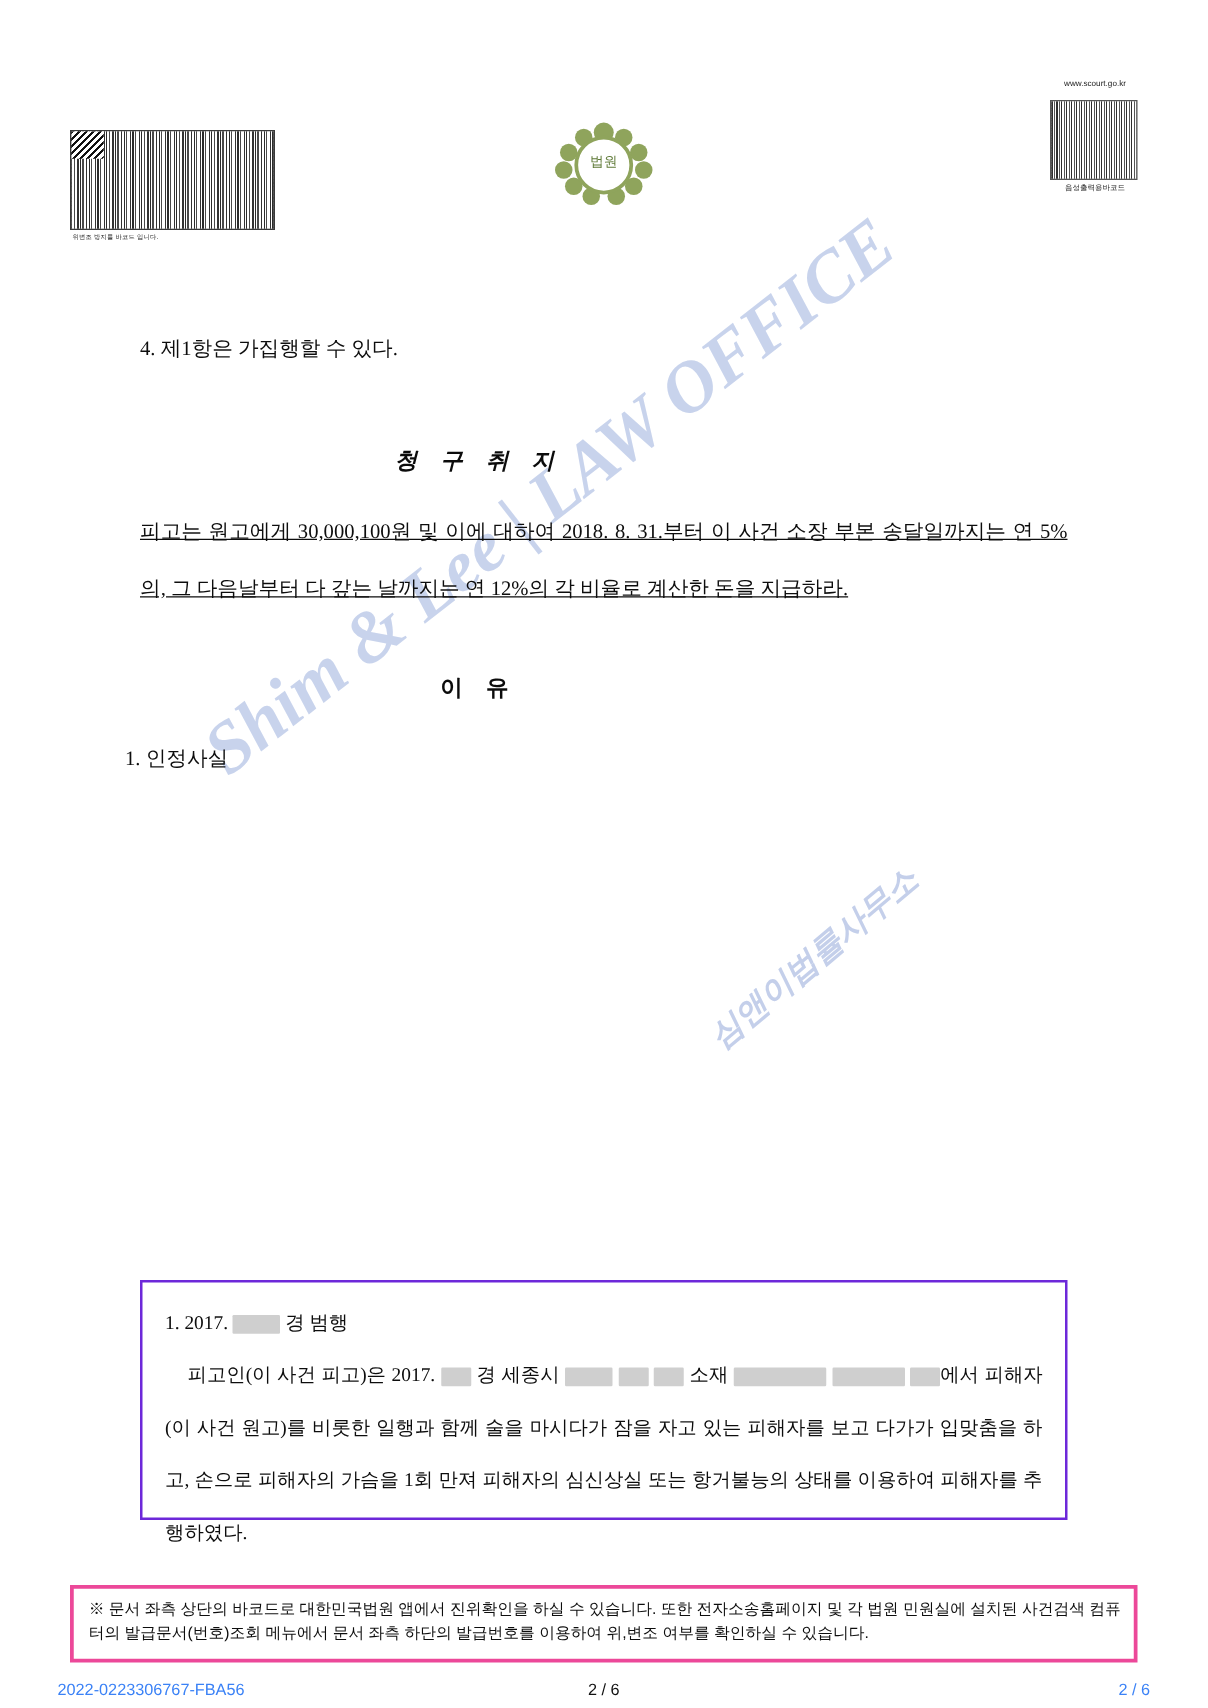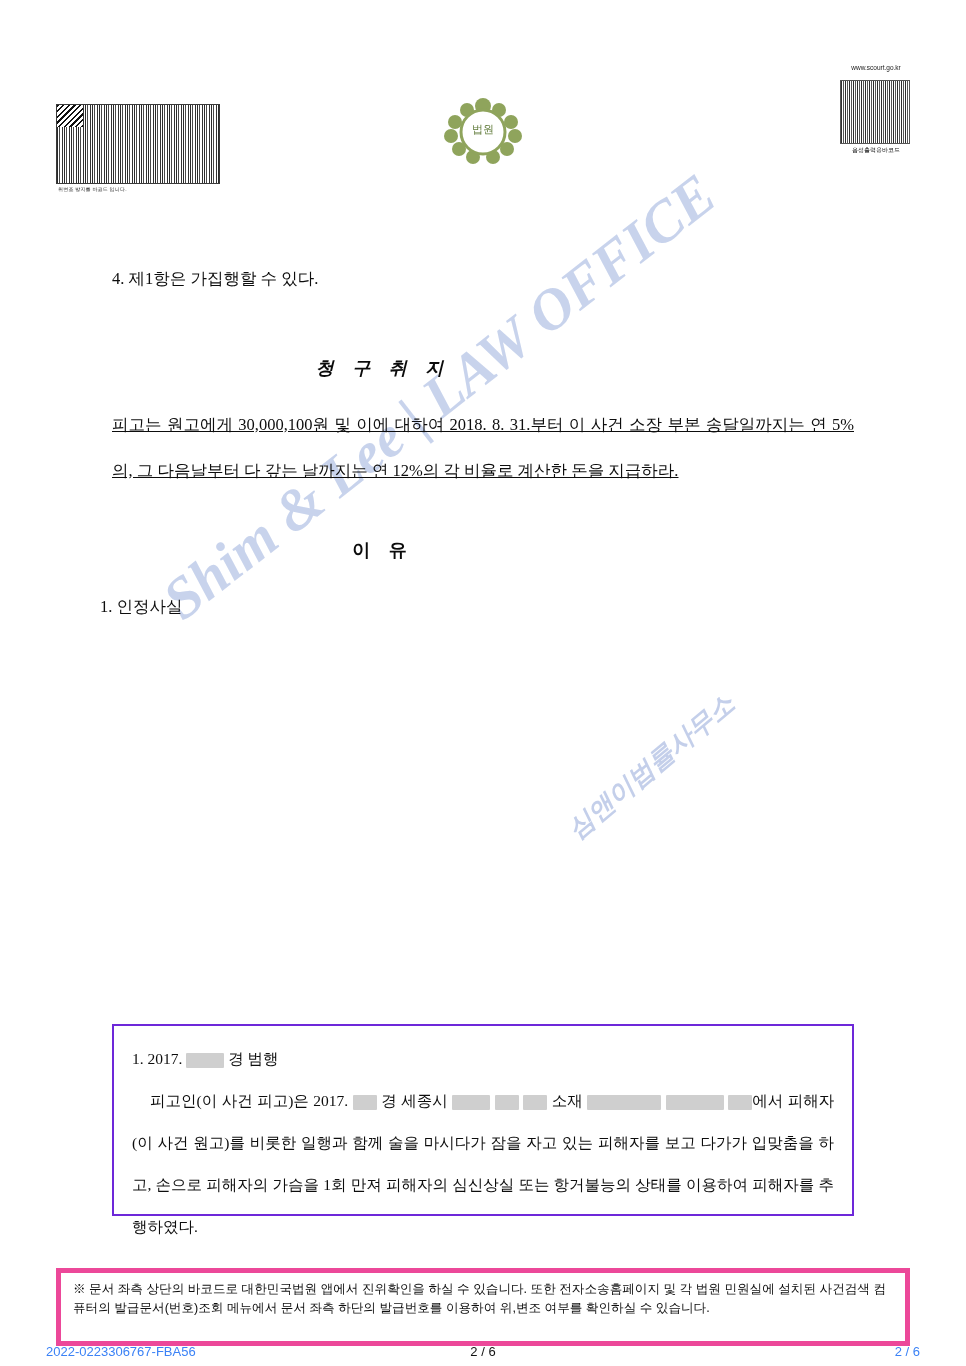--- a/index.html
+++ b/index.html
@@ -217,23 +217,23 @@
     opacity: 0.6;
   }
 
   
   .footer-note {
     position: absolute;
     left: 56px;
     top: 1248px;
     width: 854px;
     min-height: 62px;
-    border: 5px solid #ec4899;
+    border: 3px solid #ec4899;
     box-sizing: border-box;
-    padding: 7px 10px 23px 12px;
+    padding: 7px 10px 7px 12px;
     font-family: "Liberation Sans", sans-serif;
     font-size: 12.6px;
     line-height: 19px;
     color: #0d0d0d;
   }
 
   .footer-line {
     position: absolute;
     left: 46px;
     top: 1324px;

